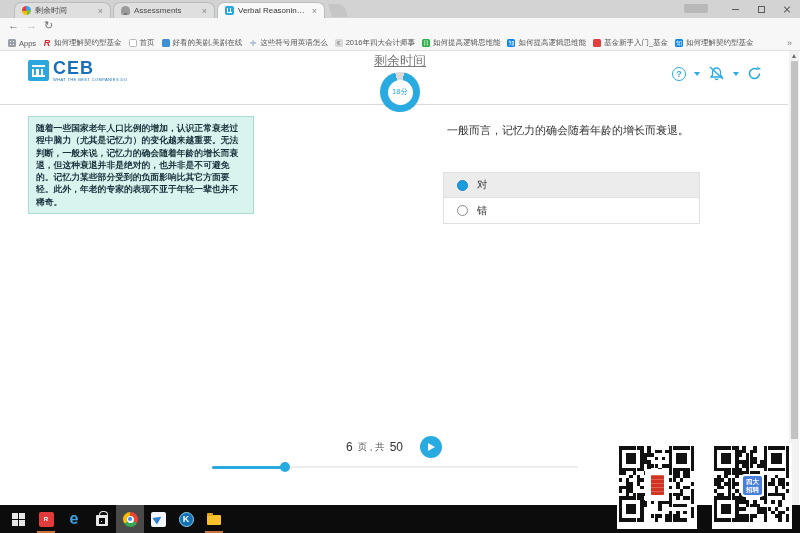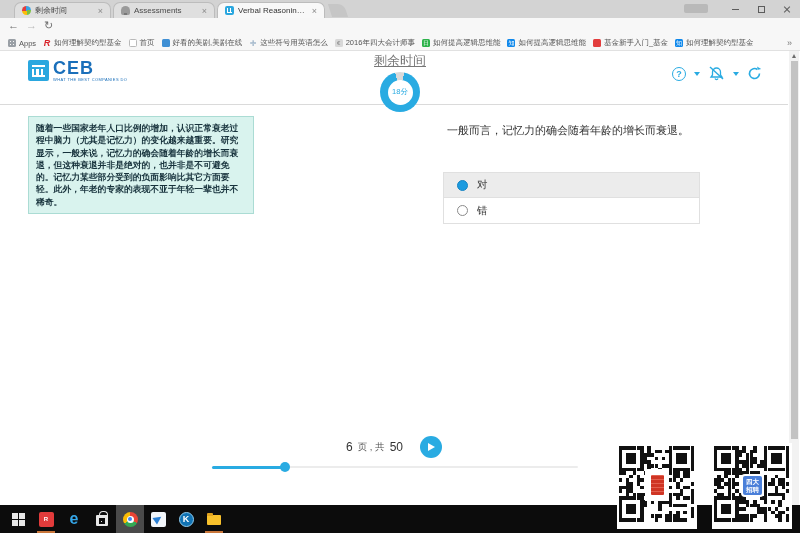--- a/index.html
+++ b/index.html
@@ -287,21 +287,21 @@
           <line x1="2" y1="1" x2="15" y2="13" stroke="#29abe2" stroke-width="1.4"></line>
         </svg>
         <span class="caret"></span>
         <svg width="15" height="15" viewBox="0 0 15 15">
           <path d="M12.5 7.5 a5 5 0 1 1 -2 -4" fill="none" stroke="#29abe2" stroke-width="1.6"></path>
           <path d="M10 0.5 l1 3.2 3.2 -0.6 z" fill="#29abe2"></path>
         </svg>
       </div>
     </div>
 
-    <div class="passage">随着一些国家老年人口比例的增加，认识正常衰老过程中脑力（尤其是记忆力）的变化越来越重要。研究显示，一般来说，记忆力的确会随着年龄的增长而衰退，但这种衰退并非是绝对的，也并非是不可避免的。记忆力某些部分受到的负面影响比其它方面要轻。此外，年老的专家的表现不亚于年轻一辈也并不稀奇。</div>
+    <div class="passage">随着一些国家老年人口比例的增加，认识正常衰老过程中脑力（尤其是记忆力）的变化越来越重要。无法判断，一般来说，记忆力的确会随着年龄的增长而衰退，但这种衰退并非是绝对的，也并非是不可避免的。记忆力某些部分受到的负面影响比其它方面要轻。此外，年老的专家的表现不亚于年轻一辈也并不稀奇。</div>
 
     <div class="statement">一般而言，记忆力的确会随着年龄的增长而衰退。</div>
 
     <div class="options">
       <div class="opt-row selected">
         <span class="radio"></span>
         <span>对</span>
       </div>
       <div class="opt-row">
         <span class="radio"></span>

